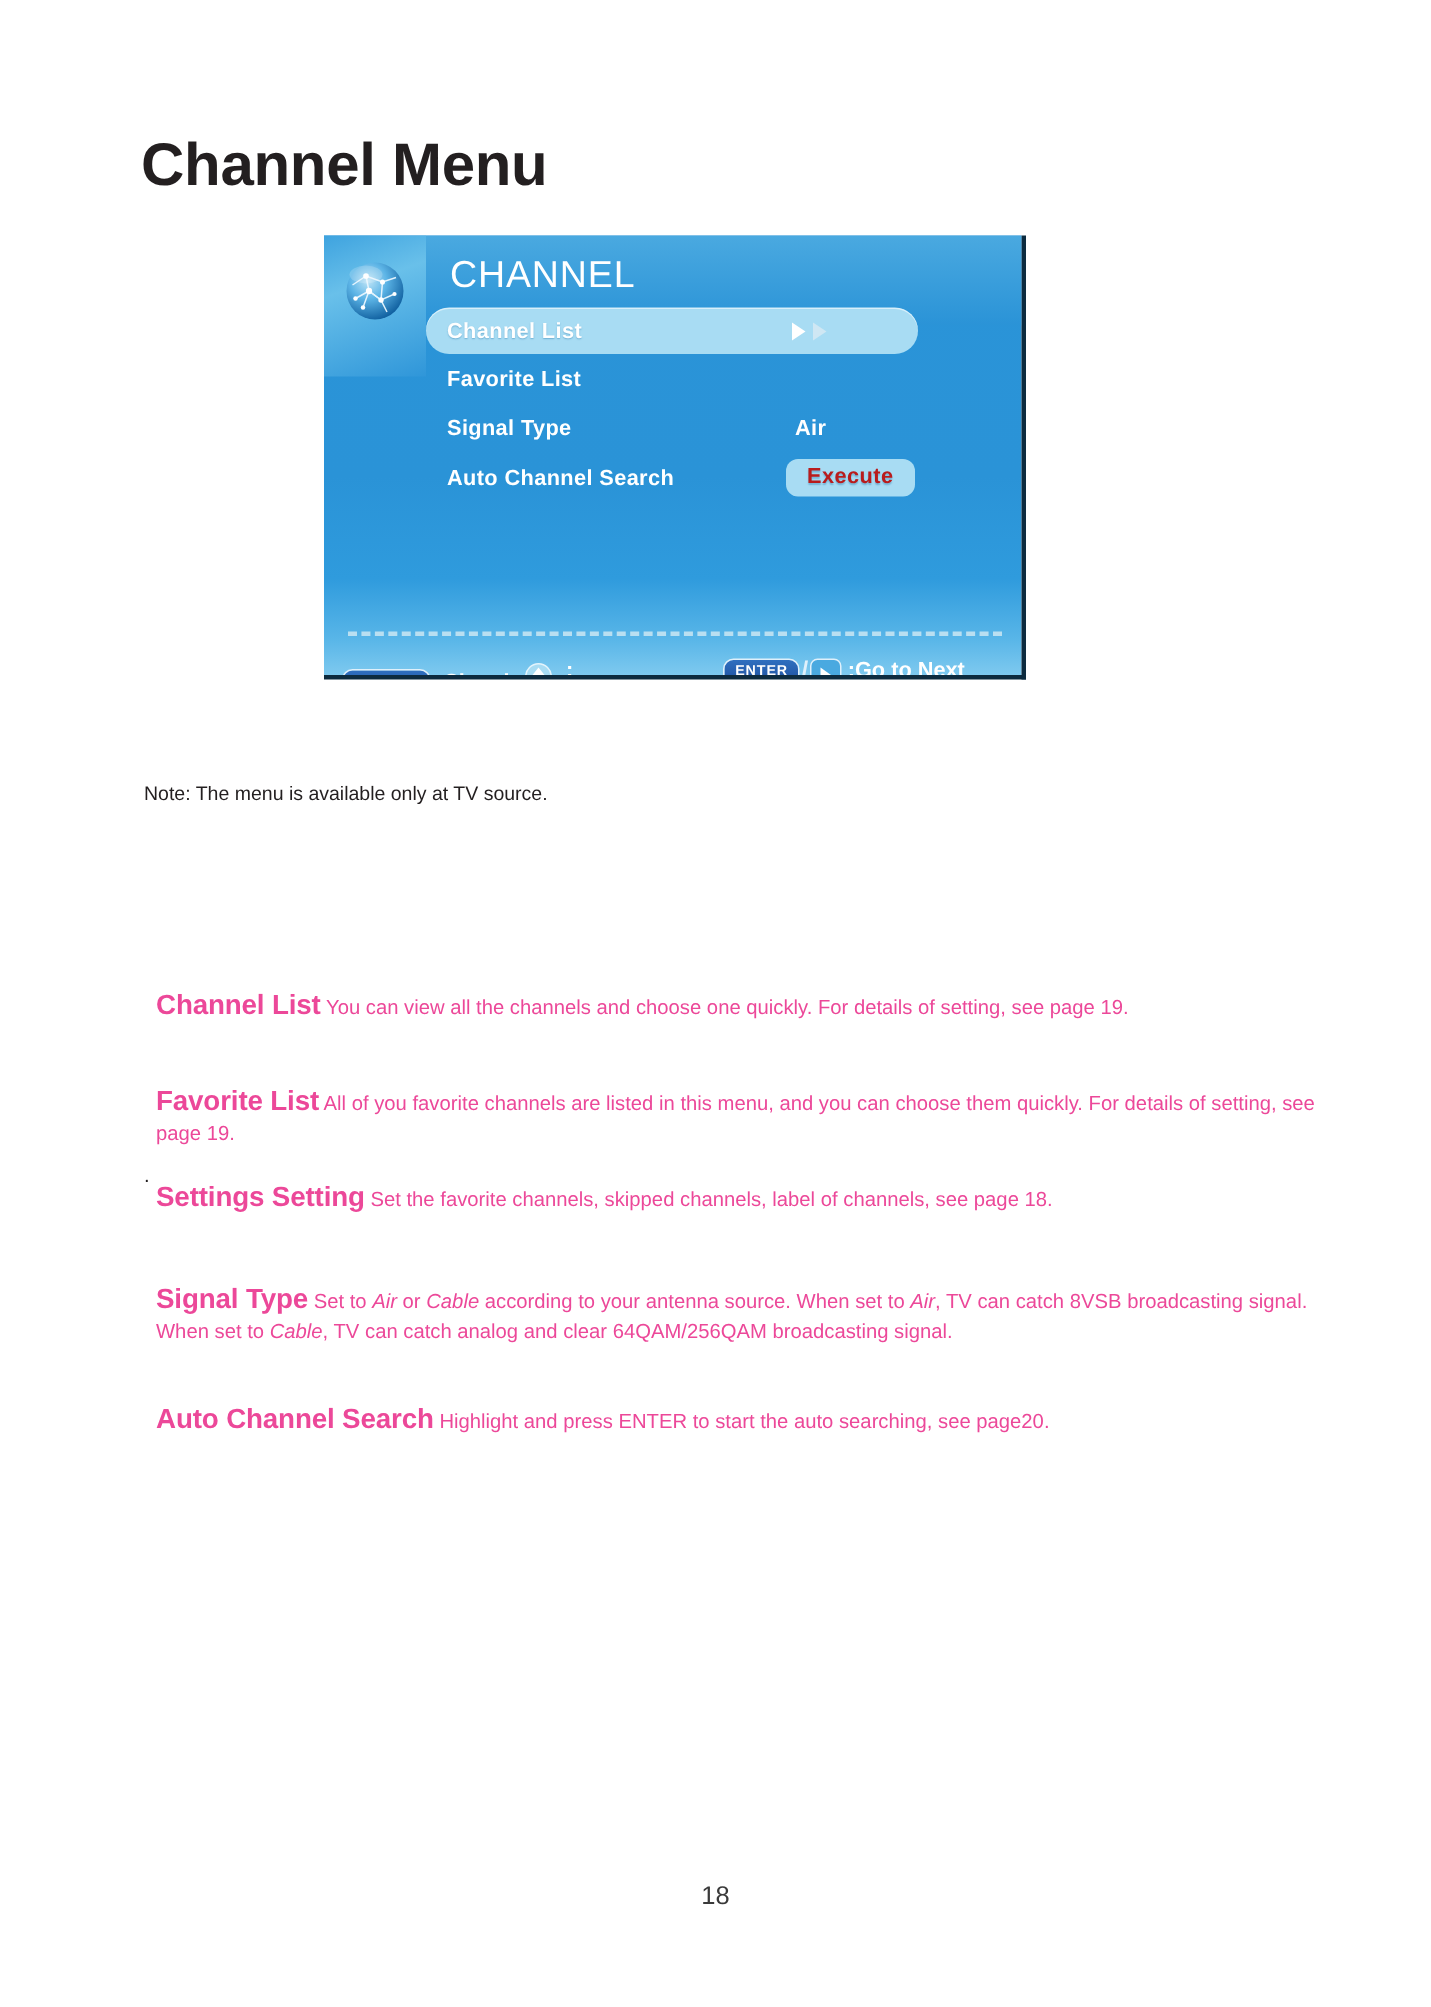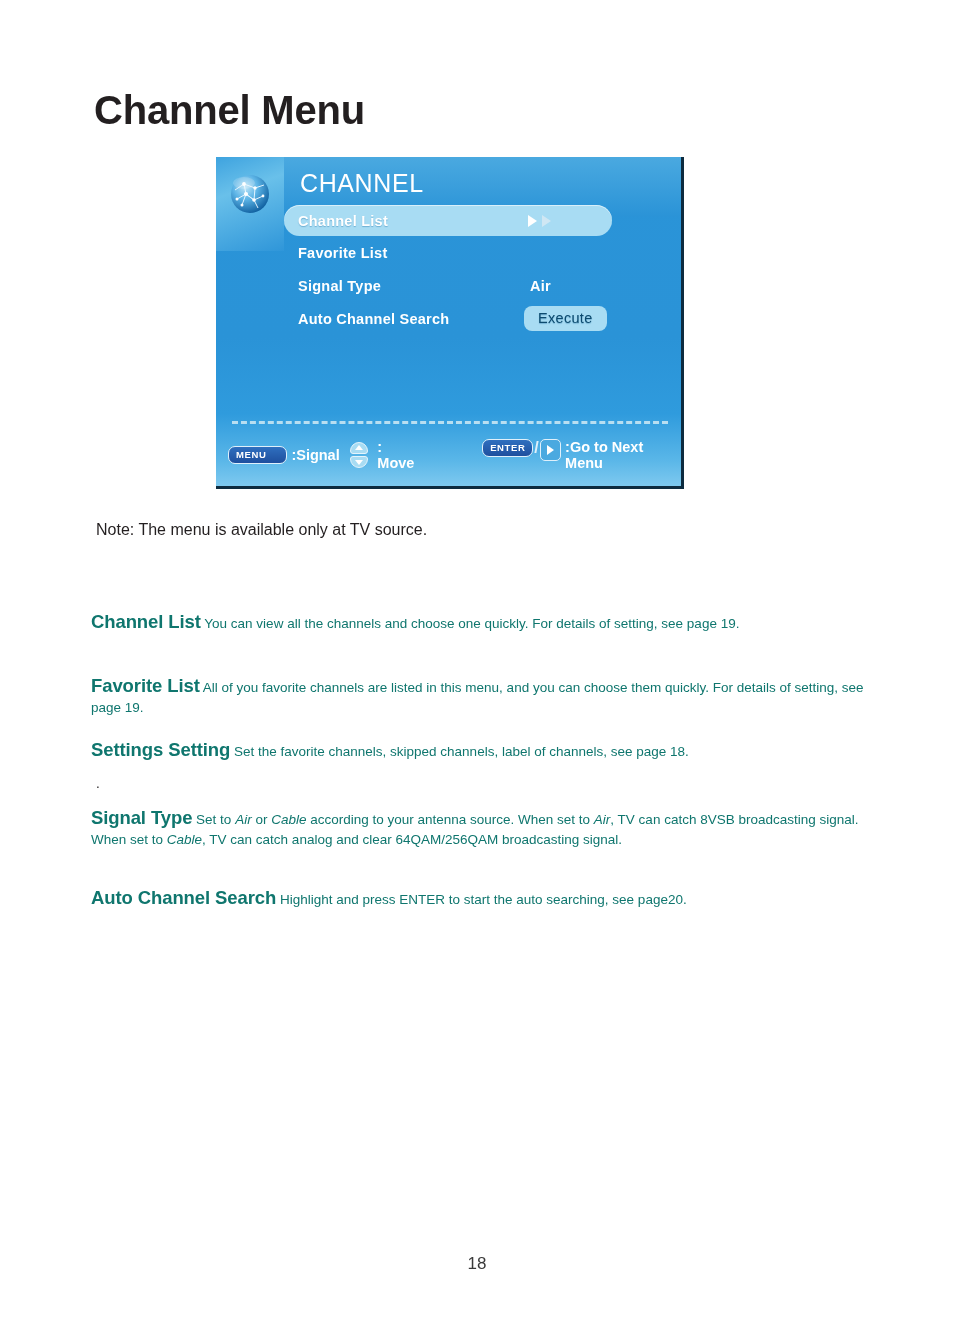--- a/index.html
+++ b/index.html
@@ -27,21 +27,21 @@
     color: #231f20;
     line-height: 1.1;
   }
 
   
   .osd {
     position: absolute;
     left: 216px;
     top: 157px;
     width: 468px;
-    height: 332px;
+    height: 296px;
     background: linear-gradient(180deg,
                 #2a94d8 0%,
                 #2a93d7 55%,
                 #2f9bdd 78%,
                 #59b6e8 92%,
                 #7ec9ef 100%);
     border-right: 3px solid #0d2b3f;
     border-bottom: 3px solid #0d2b3f;
     box-sizing: border-box;
     overflow: hidden;
@@ -127,25 +127,25 @@
     border-bottom: 6px solid transparent;
     border-left: 9px solid #ffffff;
   }
   .tri.dim { border-left-color: #cfe7f3; }
 
   .exec-btn {
     position: absolute;
     left: 226px;
     top: 4px;
     background: #a8dcf3;
-    color: #0c4a6e;
+    color: #b91c1c;
     border-radius: 8px;
     padding: 4px 14px 5px 14px;
     font-size: 14.5px;
-    font-weight: normal;
+    font-weight: bold;
     letter-spacing: 0.3px;
     text-shadow: 0 1px 1px rgba(40,120,170,.4);
   }
 
   .dashed-sep {
     position: absolute;
     left: 16px;
     top: 264px;
     width: 436px;
     border-top: 3px dashed #bfe2f2;
@@ -246,30 +246,31 @@
     border-top: 5px solid transparent;
     border-bottom: 5px solid transparent;
     border-left: 7px solid #ffffff;
   }
 
   
   .note {
     position: absolute;
     left: 96px;
     top: 521px;
-    font-size: 16px;
+    font-size: 13px;
     color: #231f20;
   }
   .section {
     position: absolute;
-    left: 91px;
+    left: 104px;
     font-size: 13.5px;
     line-height: 20px;
-    color: #0f766e;
+    color: #ec4899;
     width: 775px;
+    margin-top: 48px;
   }
   .section .head {
     font-size: 18.5px;
     font-weight: bold;
     letter-spacing: -0.1px;
   }
   .dot-line {
     position: absolute;
     left: 96px;
     font-size: 13.5px;

